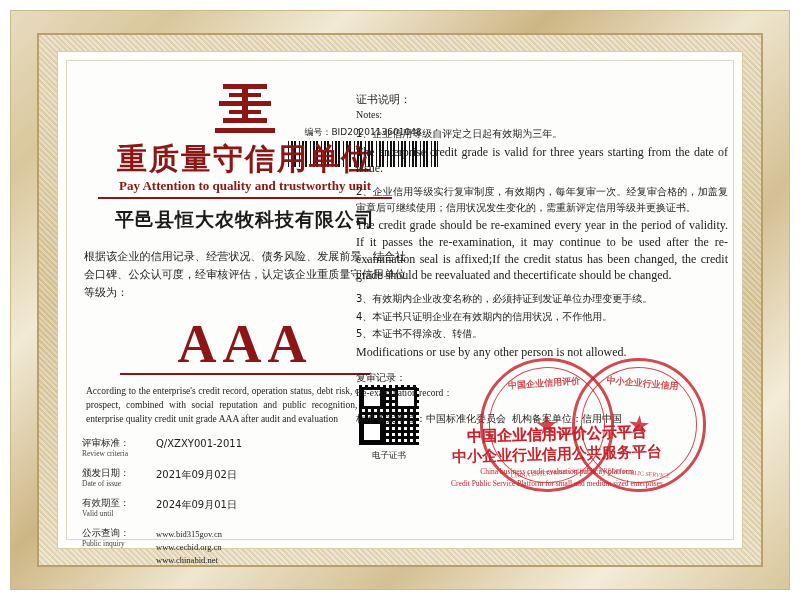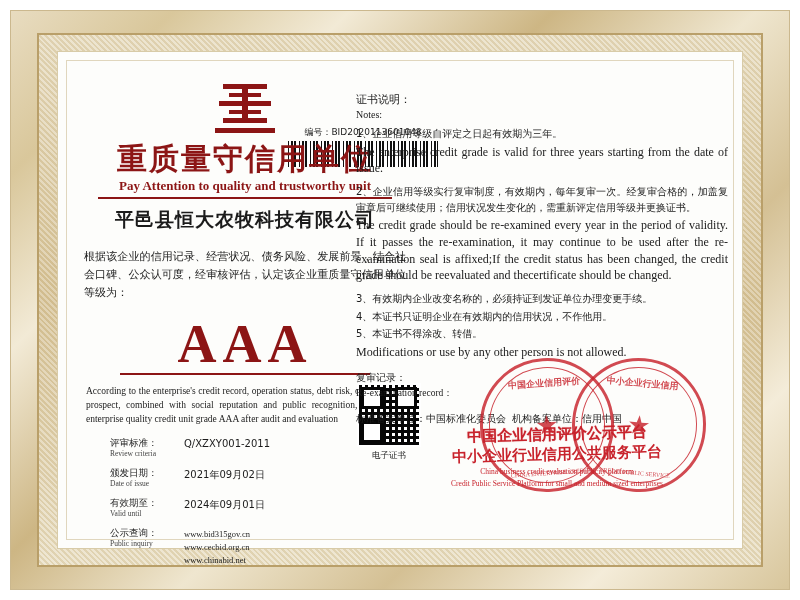--- a/index.html
+++ b/index.html
@@ -91,21 +91,21 @@
     text-align:justify;margin:0 6px 10px 6px;
   }
 
   
   .field{
     display:flex;align-items:flex-start;margin:0 0 9px 2px;
   }
   .field-label{
     width:74px;flex:0 0 74px;
     font-family:"DejaVu Sans", sans-serif;
-    font-size:9.5px;color:#1b1b1b;line-height:1.25;margin-left:28px;
+    font-size:9.5px;color:#1b1b1b;line-height:1.25;
   }
   .field-label .en{
     display:block;font-family:"Liberation Serif", serif;
     font-size:7.5px;color:#444;
   }
   .field-value{
     font-family:"DejaVu Sans", sans-serif;
     font-size:10px;color:#1b1b1b;padding-top:1px;
   }
   .field-value.multi{line-height:1.5;font-size:8.5px;font-family:"Liberation Serif",serif;}

